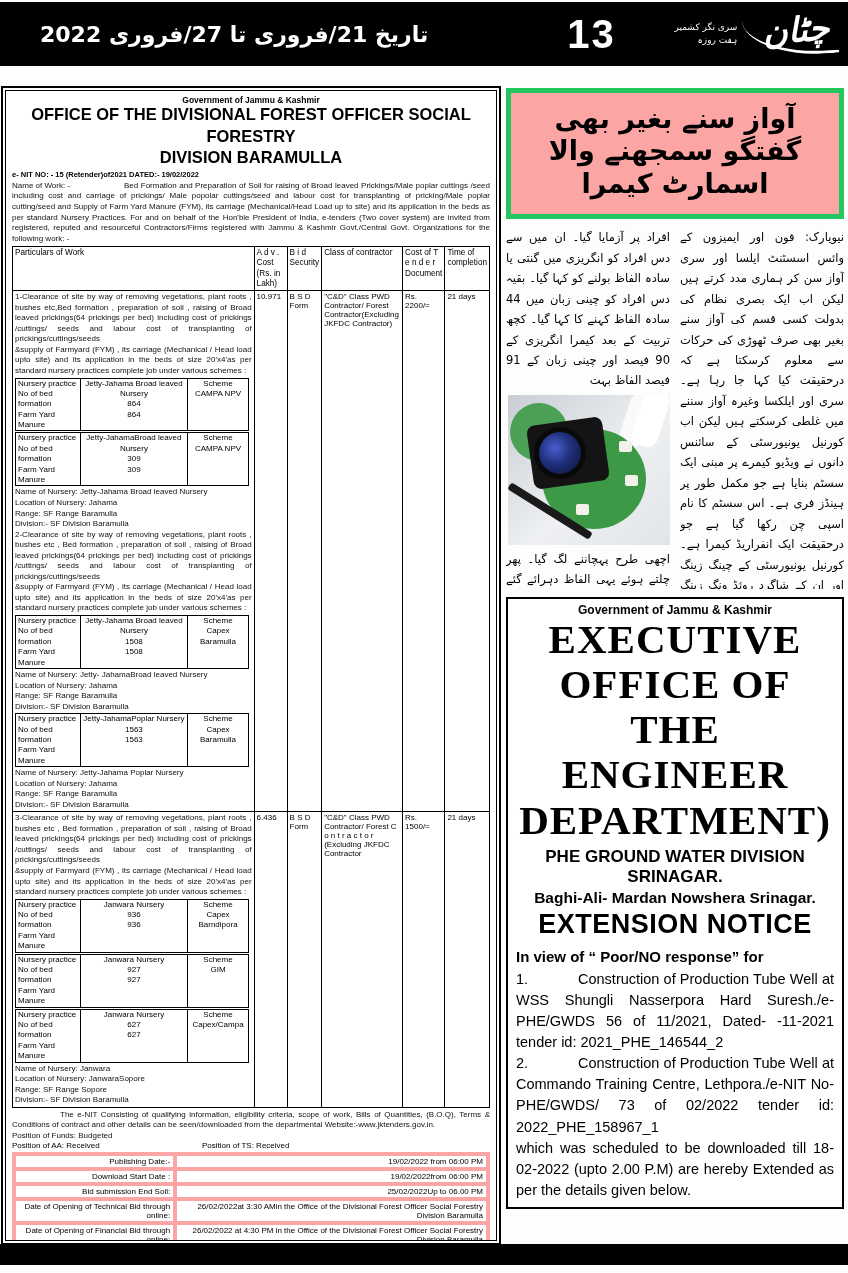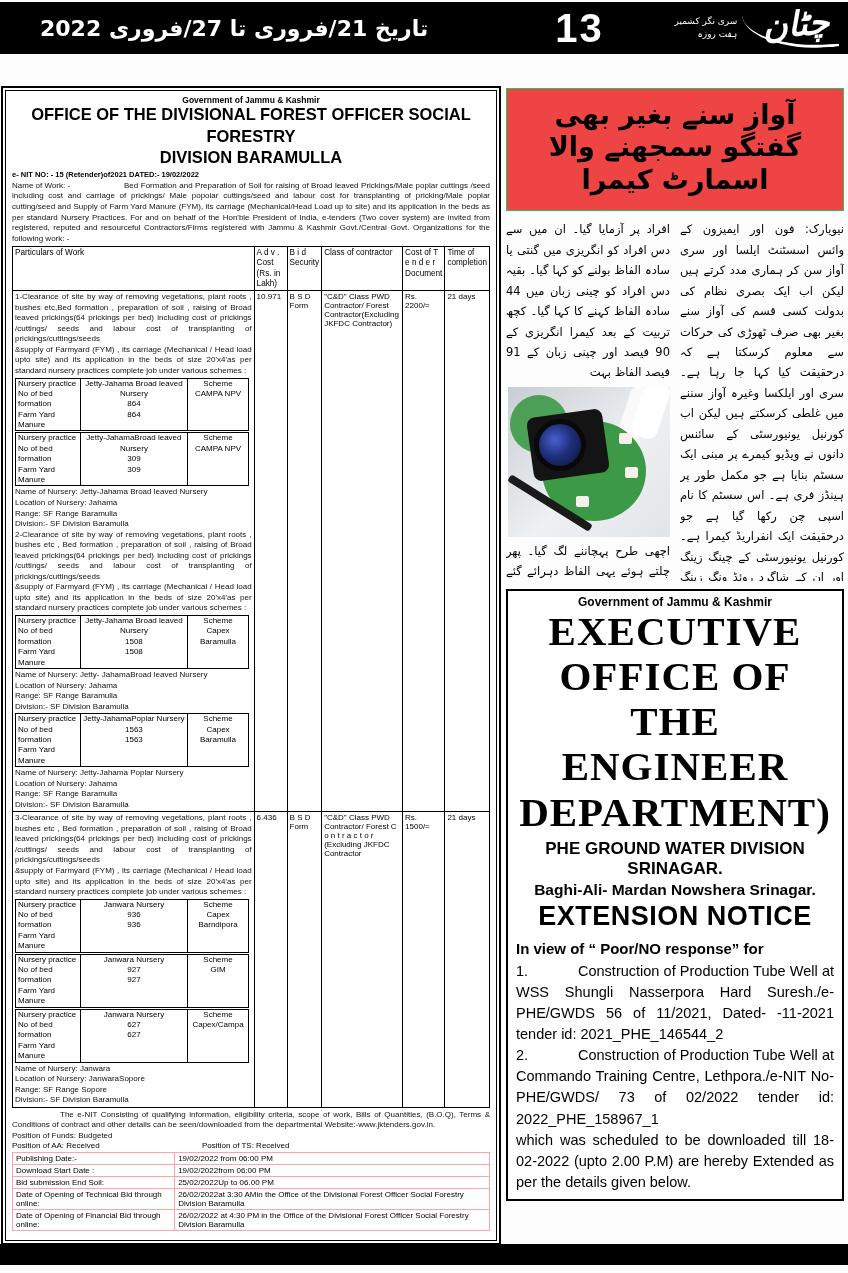--- a/index.html
+++ b/index.html
@@ -1,21 +1,21 @@
 <!DOCTYPE html>
 <html><head>
 <meta charset="utf-8">
 <style>
   * { margin:0; padding:0; box-sizing:border-box; }
   body { background:#777; font-family:"Liberation Sans", sans-serif; }
   .page { position:relative; width:848px; height:1273px; background:#fdfdfd; margin:0 auto; overflow:hidden; }
 
   
-  .topbar { position:absolute; top:2px; left:0; right:0; height:52px; background:#000; color:#fff;
-            display:flex; align-items:center; }
+  .topbar { position:absolute; top:2px; left:0; right:0; height:64px; background:#000; color:#fff;
+            display:flex; align-items:center;gap:12px; }
   .tb-date { direction:rtl; font-weight:bold; font-size:22px; margin-right:55px; padding-left:40px; margin-left:0;
              font-family:"DejaVu Sans", sans-serif; white-space:nowrap; order:1; padding-right:12px;}
   .tb-page { order:2; font-size:40px; font-weight:bold; letter-spacing:2px; margin-left:60px; font-family:"Liberation Sans",sans-serif; }
   .tb-logo { order:3; margin-left:auto; margin-right:10px; display:flex; align-items:center; direction:rtl; gap:6px; }
   .logo-script { font-family:"DejaVu Sans", sans-serif; font-size:34px; font-weight:bold; font-style:italic;
                  transform:rotate(-4deg); line-height:1; padding:0 8px 6px 20px;
                  border-bottom:3px solid #fff; border-bottom-left-radius:90%; }
   .logo-small { display:flex; flex-direction:column; align-items:flex-start; font-size:9px; line-height:1.4;
                 font-family:"DejaVu Sans", sans-serif; }
 
@@ -37,29 +37,29 @@
   table.work-table th, table.work-table td { border:1px solid #000; font-size:8px; padding:1px 2px; vertical-align:top; text-align:left; font-weight:normal; }
   table.work-table th { font-size:8.2px; line-height:1.25; }
   td.particulars { width:53%; }
   .scheme-box { display:flex; border:1px solid #000; margin:1px 0; width:99%; }
   .scheme-box .sc1 { width:28%; border-right:1px solid #000; padding:0 2px; }
   .scheme-box .sc2 { width:46%; border-right:1px solid #000; padding:0 2px; text-align:center; }
   .scheme-box .sc3 { width:26%; padding:0 2px; text-align:center; }
   .scheme-box div div { font-size:8px; line-height:1.3; }
 
   table.dates-table { width:100%; border-collapse:collapse; margin:2px 0; }
-  table.dates-table td { border:1px solid #fca5a5; font-size:8px; padding:1px 3px; vertical-align:top; }
+  table.dates-table td { border:4px solid #fca5a5; font-size:8px; padding:1px 3px; vertical-align:top;text-align:right; }
   table.dates-table td:first-child { width:34%; }
   .pos-row { font-size:8px; display:flex; }
   .pos-row span:first-child { width:190px; }
 
   
   .urdu-article { direction:rtl; font-family:"DejaVu Sans", sans-serif; }
-  .urdu-headline { font-size:27px; font-weight:bold; text-align:center; background:#ef4444;
-                   border:1px solid #22c55e; padding:10px 4px 14px; line-height:1.2; }
+  .urdu-headline { font-size:27px; font-weight:bold; text-align:center; background:#fca5a5;
+                   border:5px solid #22c55e; padding:10px 4px 14px; line-height:1.2; }
   .urdu-cols { display:flex; gap:10px; height:362px; overflow:hidden; margin-top:8px; }
   .ucol { width:50%; overflow:hidden; }
   .ucol p { font-size:11.5px; line-height:1.78; text-align:justify; }
 
   
   .photo { position:relative; width:162px; height:150px; margin:4px 0; overflow:hidden;
            background:linear-gradient(135deg,#c9ced4 0%,#eef0f2 55%,#e2e5e8 100%); }
   .photo .cable { position:absolute; top:-6px; right:6px; width:26px; height:58px; background:#fff;
                   border-radius:10px; transform:rotate(18deg); box-shadow:-14px 8px 0 -2px #fafafa; }
   .photo .pcb2 { position:absolute; top:8px; left:2px; width:58px; height:58px; border-radius:50%; background:#3c9a47; opacity:.9; }

